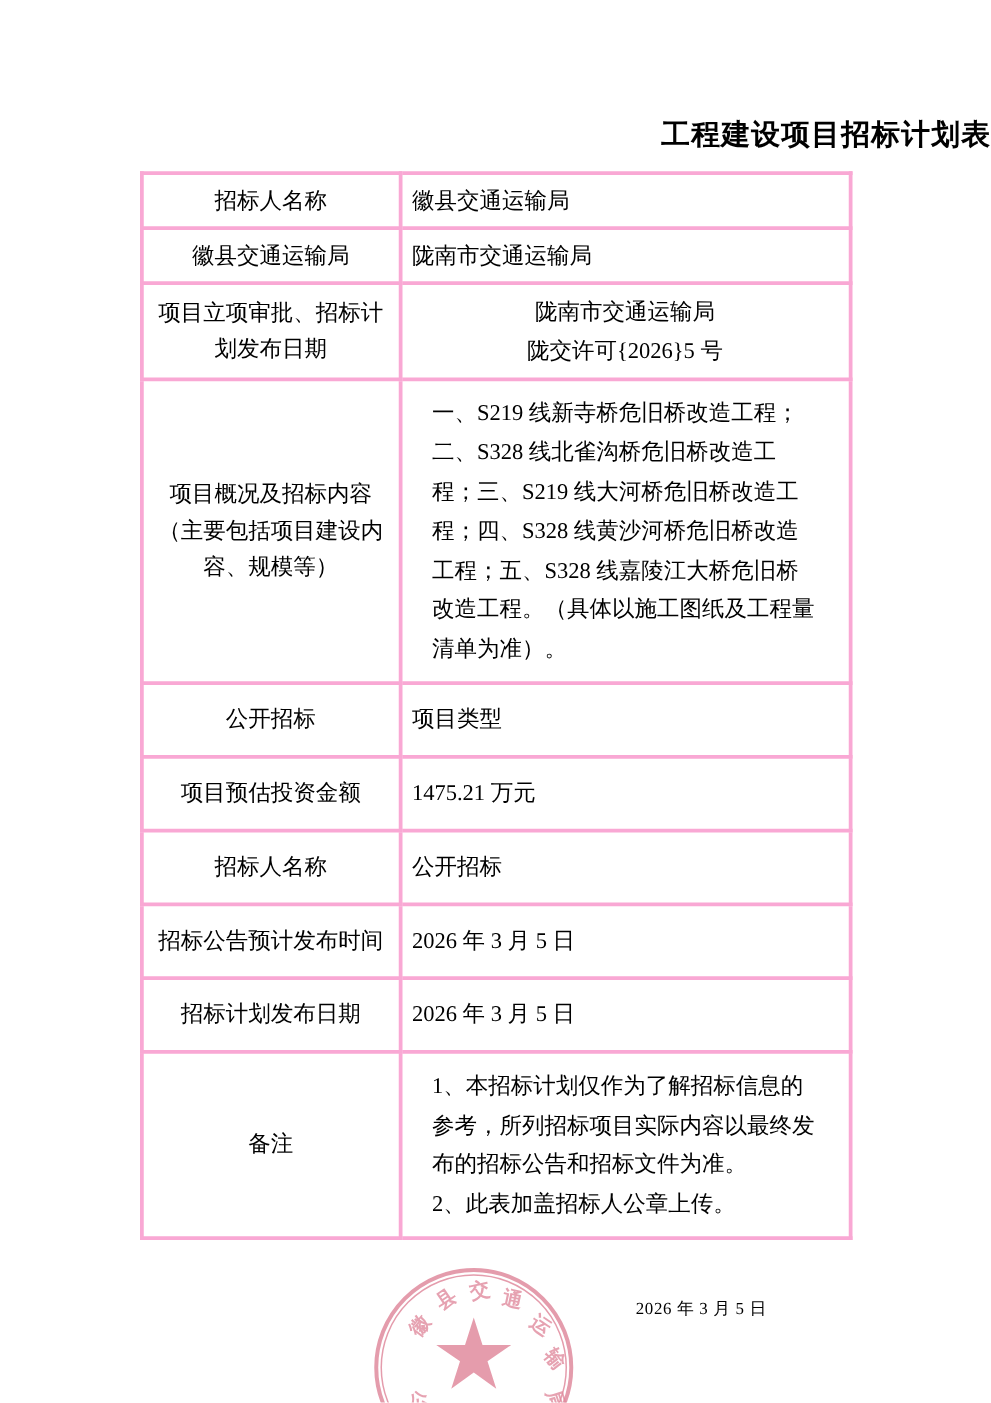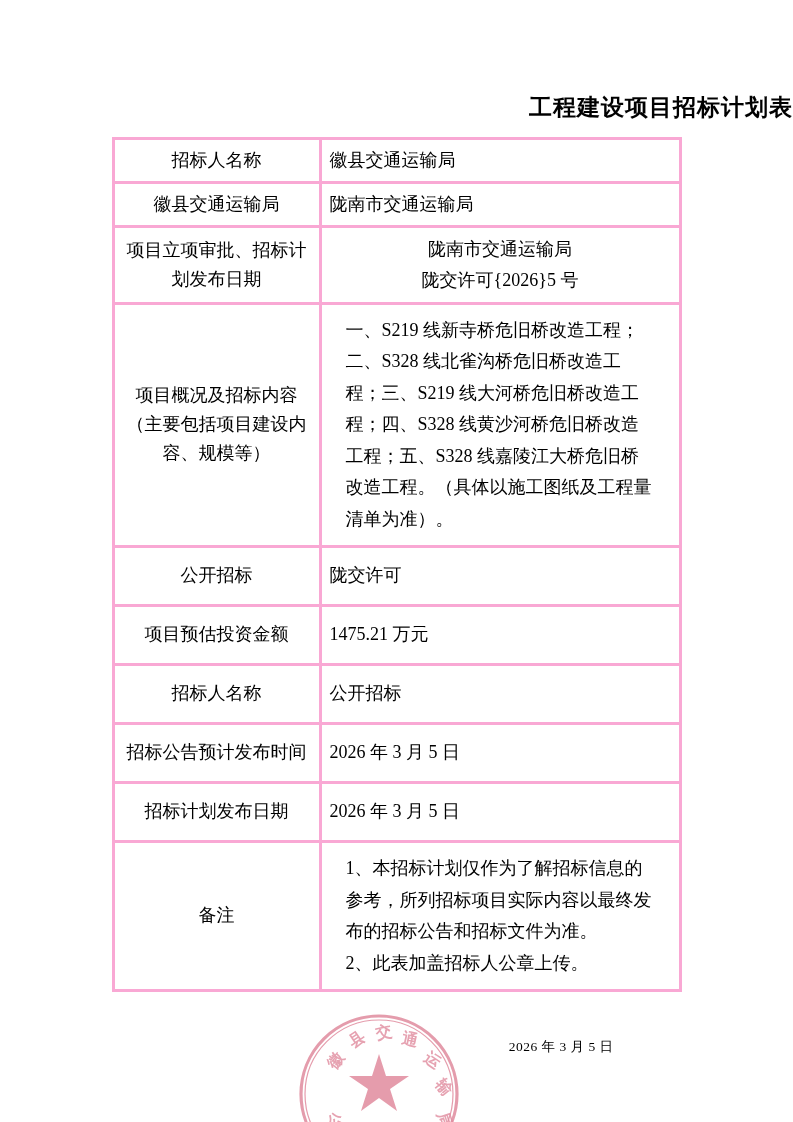--- a/index.html
+++ b/index.html
@@ -110,21 +110,21 @@
       <tr>
         <td class="label">项目立项审批、招标计划发布日期</td>
         <td class="value centerlines">陇南市交通运输局<br>陇交许可{2026}5 号</td>
       </tr>
       <tr>
         <td class="label">项目概况及招标内容（主要包括项目建设内容、规模等）</td>
         <td class="value multi">一、S219 线新寺桥危旧桥改造工程；二、S328 线北雀沟桥危旧桥改造工程；三、S219 线大河桥危旧桥改造工程；四、S328 线黄沙河桥危旧桥改造工程；五、S328 线嘉陵江大桥危旧桥改造工程。（具体以施工图纸及工程量清单为准）。</td>
       </tr>
       <tr class="row-tall">
         <td class="label">公开招标</td>
-        <td class="value">陇交许可</td>
+        <td class="value">项目类型</td>
       </tr>
       <tr class="row-tall">
         <td class="label">项目预估投资金额</td>
         <td class="value">1475.21 万元</td>
       </tr>
       <tr class="row-tall">
         <td class="label">招标人名称</td>
         <td class="value">公开招标</td>
       </tr>
       <tr class="row-tall">

